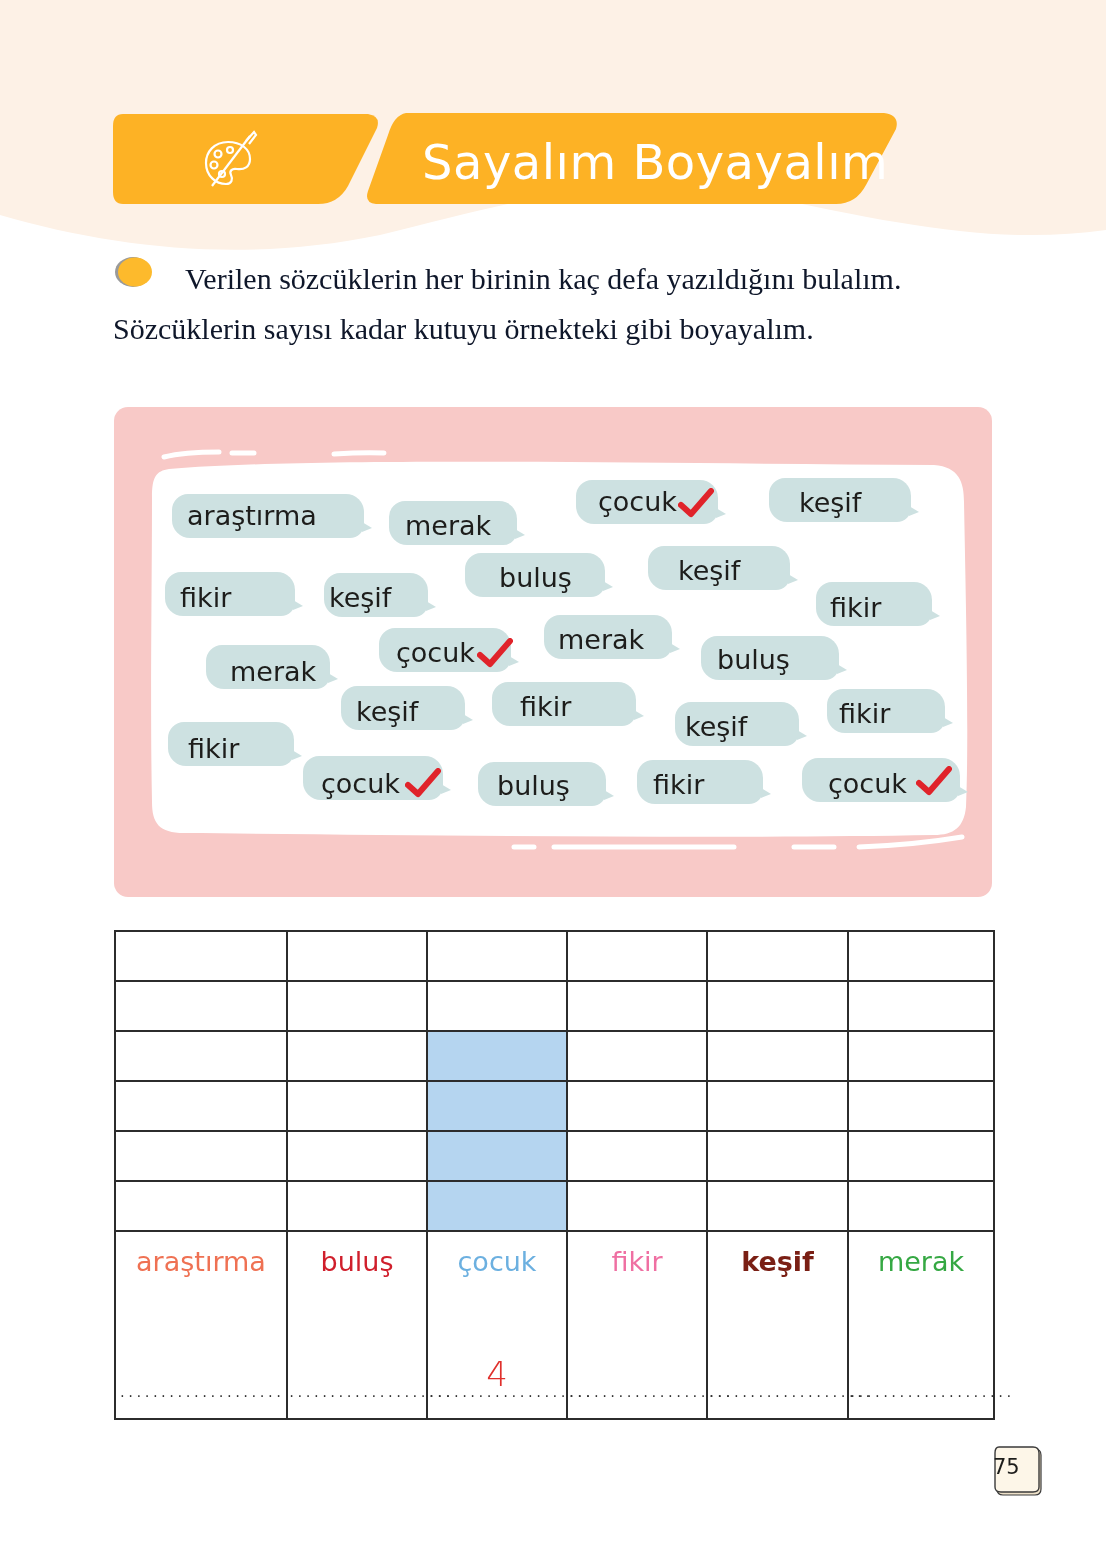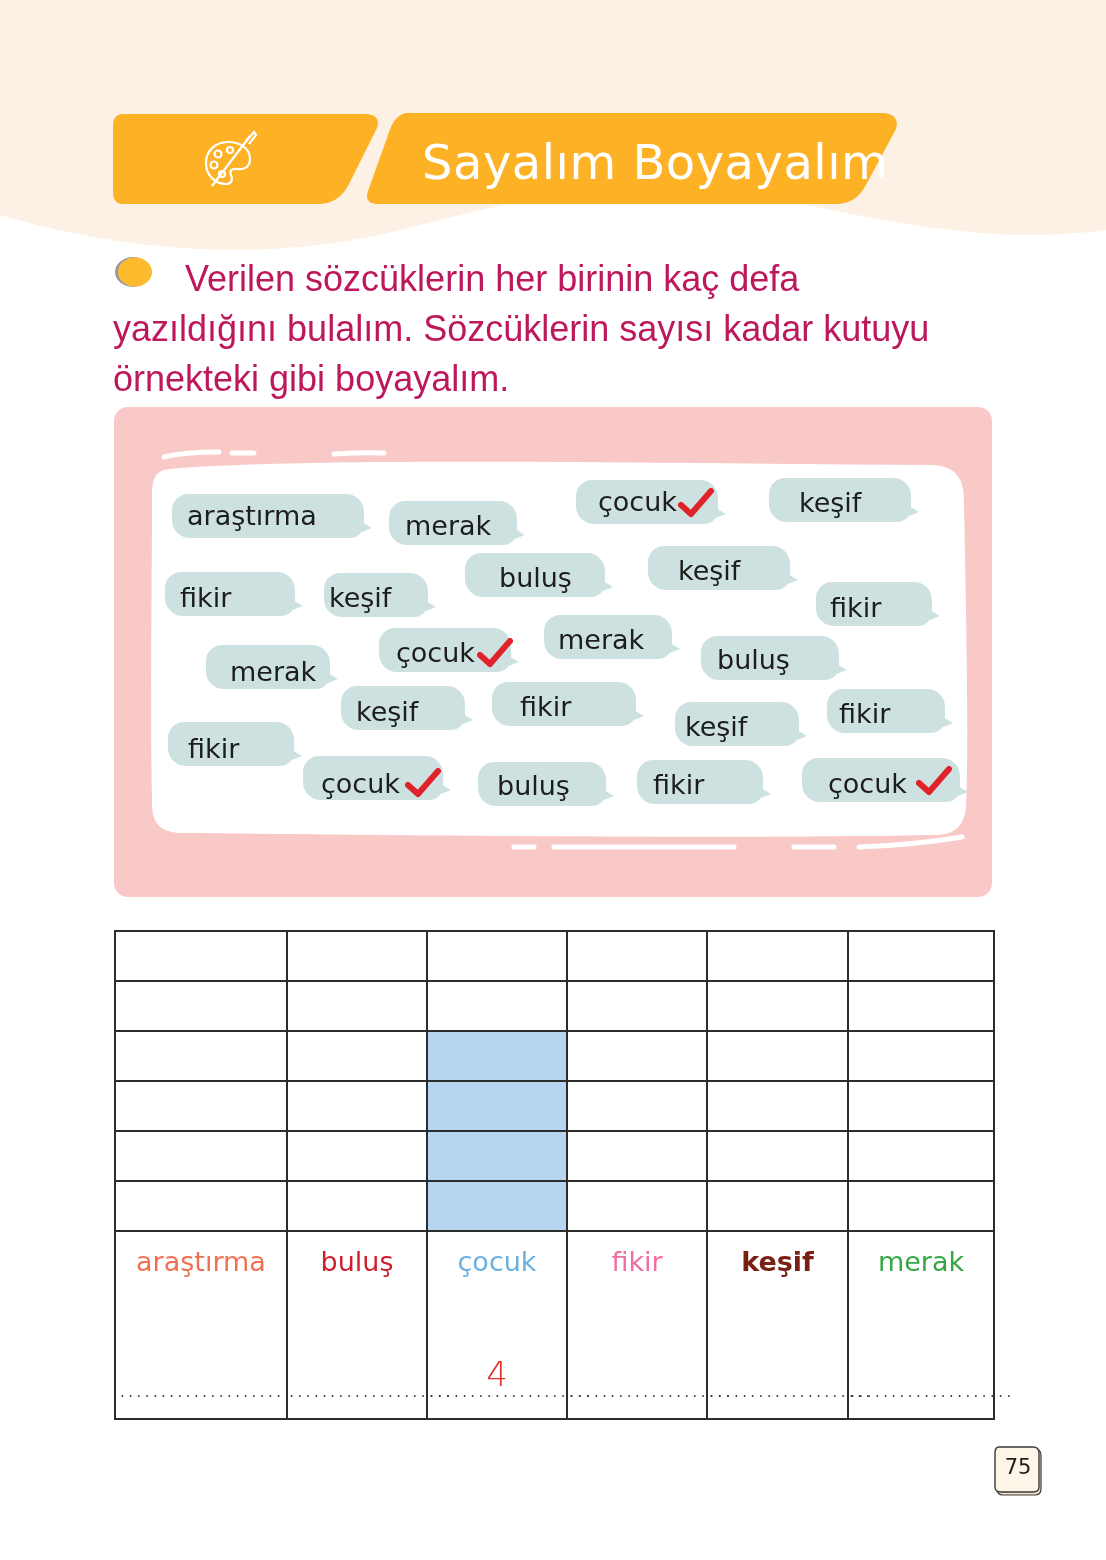--- a/index.html
+++ b/index.html
@@ -17,22 +17,22 @@
     position: absolute; left: 366px; top: 113px; width: 532px; height: 91px;
   }
   .header-title {
     position: absolute; left: 422px; top: 134px; font-size: 48px; color: #ffffff;
     letter-spacing: 0.5px; font-family: "DejaVu Sans", sans-serif; font-weight: normal;
   }
   .palette-icon { position: absolute; left: 200px; top: 130px; width: 62px; height: 60px; }
   .bullet-icon { position: absolute; left: 113px; top: 255px; width: 42px; height: 34px; }
   .instruction {
     position: absolute; left: 113px; top: 254px; width: 830px;
-    font-size: 36px; line-height: 50px; font-family: Liberation Sans, sans-serif;
-    text-indent: 72px; color: #be185d; font-weight: 300;
+    font-size: 30px; line-height: 50px; font-family: Liberation Serif, serif;
+    text-indent: 72px; color: #0f172a; font-weight: 300;
   }
   .word-panel {
     position: absolute; left: 114px; top: 407px; width: 878px; height: 490px;
     background: #f8c9c7; border-radius: 14px;
   }
   .panel-inner { position: absolute; left: 0; top: 0; width: 878px; height: 490px; }
   .bubble {
     position: absolute; height: 44px; background: #cde1e1; border-radius: 16px 18px 14px 18px;
     font-size: 27px; line-height: 44px; color: #1d1d1b; font-family: "DejaVu Sans", sans-serif;
     box-sizing: border-box; white-space: nowrap;
@@ -55,21 +55,21 @@
     font-size: 12px; letter-spacing: 1px; color: #333; font-family: "DejaVu Sans Mono", monospace;
   }
   .answer {
     position: absolute; left: 0; right: 0; bottom: 24px; text-align: center;
     font-size: 34px; color: #e0302c; font-family: "DejaVu Sans", sans-serif; font-weight: 200;
   }
   .page-num {
     position: absolute; left: 993px; top: 1445px; width: 52px; height: 52px;
   }
   .page-num-text {
-    position: absolute; left: 993px; top: 1455px; width: 50px; text-align: center;
+    position: absolute; left: 993px; top: 1455px; width: 50px; 
     font-size: 21px; color: #1d1d1b; font-family: "DejaVu Sans", sans-serif;
   }
 </style>
 </head>
 <body>
 
 <svg class="bg-wave" viewBox="0 0 1106 300" preserveAspectRatio="none">
   <path d="M0 0 H1106 V230 C1000 245 900 225 760 195 C620 170 520 200 380 235 C250 262 120 250 0 215 Z" fill="#fdf1e6"></path>
 </svg>
 

